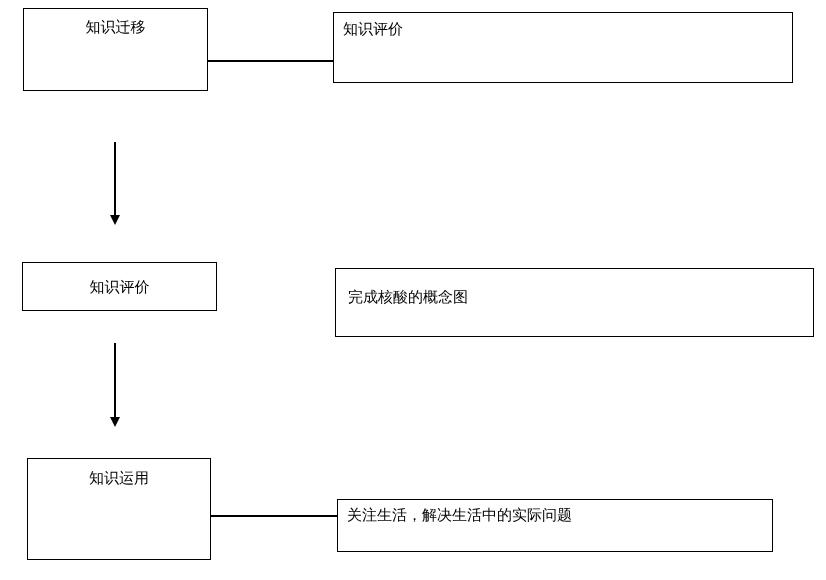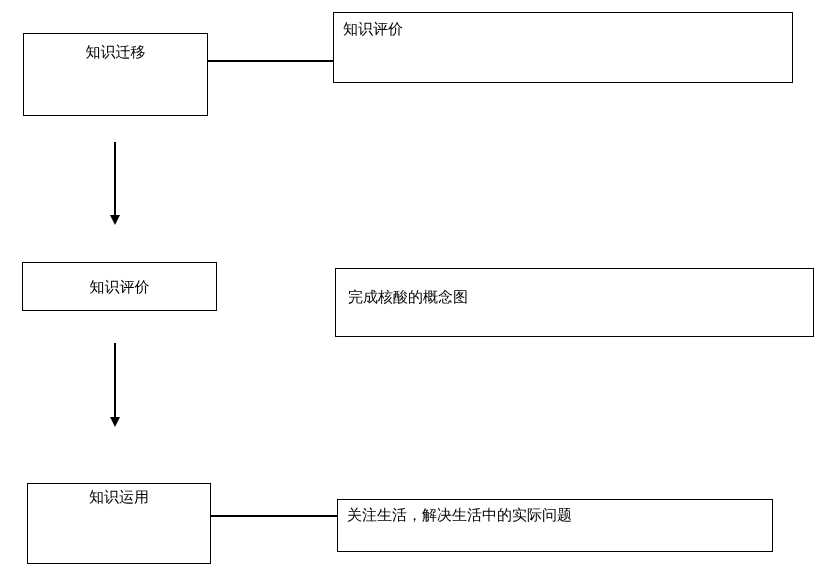--- a/index.html
+++ b/index.html
@@ -18,21 +18,21 @@
   }
   .node {
     position: absolute;
     border: 1.5px solid #000000;
     background: #ffffff;
     font-size: 15px;
     line-height: 20px;
     box-sizing: border-box;
     white-space: nowrap;
   }
-  .node.top-center { text-align: center; margin-top: 25px; }
+  .node.top-center { text-align: center; }
   .node.v-center {
     display: flex;
     align-items: center;
     justify-content: center;
   }
   .hline {
     position: absolute;
     height: 1.5px;
     background: #000000;
   }
@@ -48,21 +48,21 @@
     border-left: 5px solid transparent;
     border-right: 5px solid transparent;
     border-top: 10px solid #000000;
   }
 
   
   #node-knowledge-transfer    { left: 23px;  top: 8px;   width: 185px; height: 83px; padding-top: 8px; }
   #node-classroom-practice    { left: 333px; top: 12px;  width: 460px; height: 71px; padding: 6px 0 0 9px; }
   #node-knowledge-evaluation  { left: 22px;  top: 262px; width: 195px; height: 49px; }
   #node-nucleic-concept-map   { left: 335px; top: 268px; width: 479px; height: 69px; padding: 18px 0 0 12px; }
-  #node-knowledge-application { left: 27px;  top: 458px; width: 184px; height: 81px; padding-top: 3px; }
+  #node-knowledge-application { left: 27px;  top: 458px; width: 184px; height: 102px; padding-top: 9px; }
   #node-life-application      { left: 337px; top: 499px; width: 436px; height: 53px; padding: 5px 0 0 9px; }
 
   
   #edge-transfer-practice     { left: 207px; top: 60px;  width: 126px; }
   #edge-application-life      { left: 211px; top: 515px; width: 126px; }
   #arrow1-shaft               { left: 114px; top: 142px; height: 74px; }
   #arrow1-head                { left: 110px; top: 215px; }
   #arrow2-shaft               { left: 114px; top: 343px; height: 75px; }
   #arrow2-head                { left: 110px; top: 417px; }
 </style>

